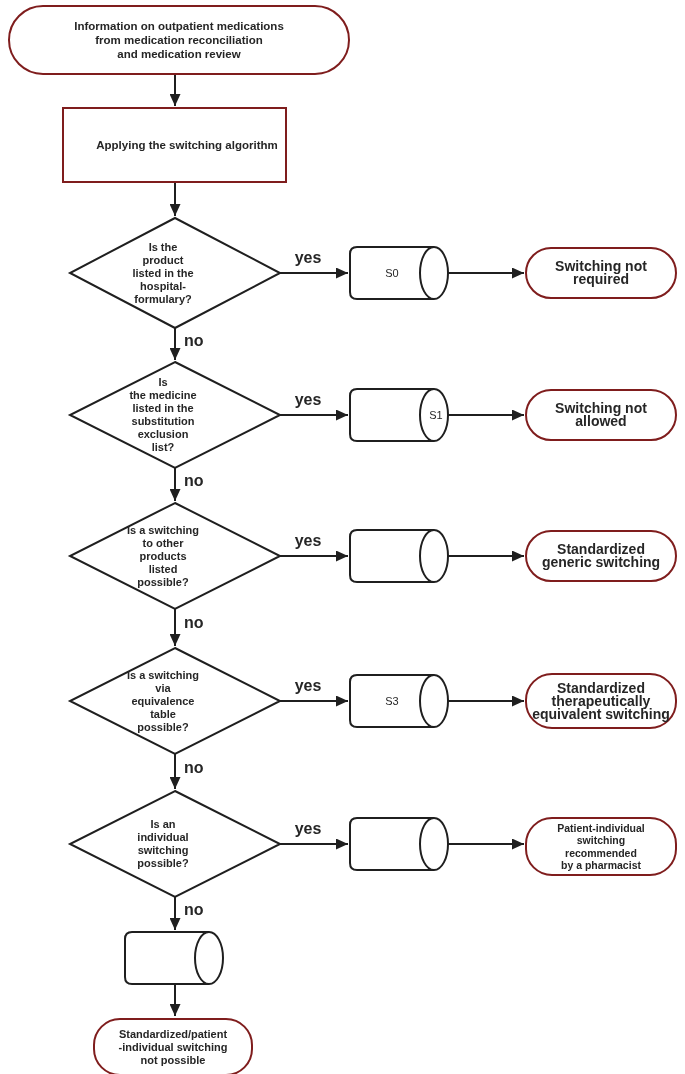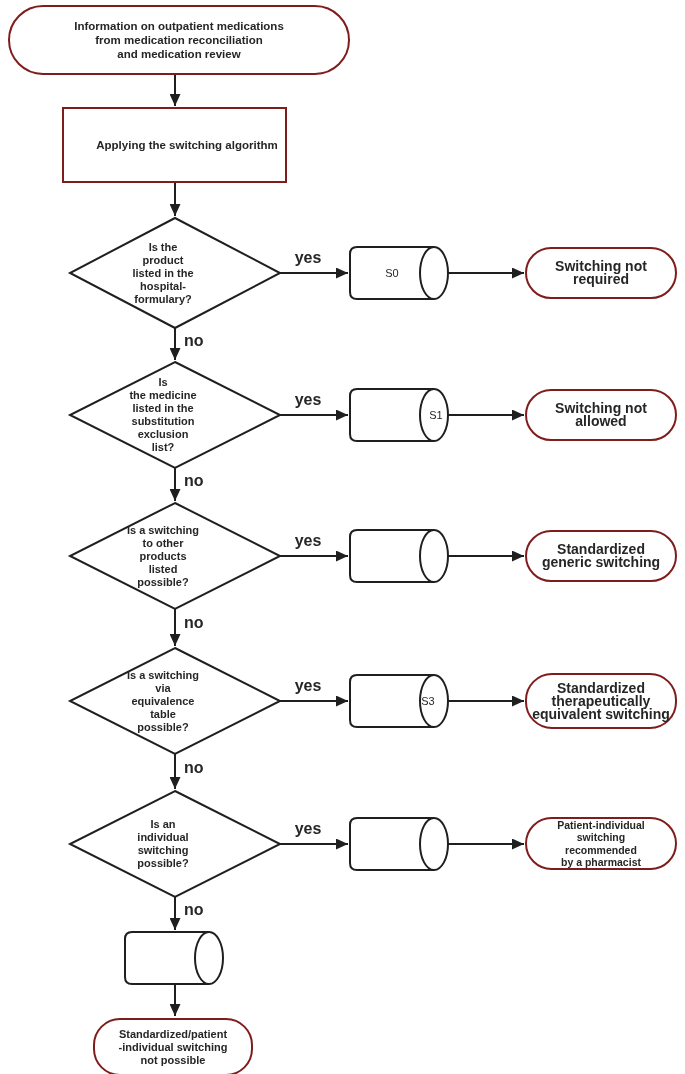--- a/index.html
+++ b/index.html
@@ -14,41 +14,41 @@
     text-align:center;background:#ffffff;border:2px solid #7f1d1d;
     color:#262626;font-weight:bold;white-space:pre-line;
   }
   .start{left:8px;top:5px;width:342px;height:70px;border-radius:35px;font-size:11.5px;line-height:14px;}
   .process{left:62px;top:107px;width:225px;height:76px;font-size:11.5px;padding-left:25px;}
   .outcome{left:525px;width:152px;border-radius:27px;font-size:14px;line-height:13px;}
   .out-0{top:247px;height:52px;}
   .out-1{top:389px;height:52px;}
   .out-2{top:530px;height:52px;}
   .out-3{top:673px;height:56px;}
-  .out-4{top:817px;height:53px;font-size:10.5px;line-height:12.5px;}
+  .out-4{top:817px;height:59px;font-size:10.5px;line-height:12.5px;}
   .final-outcome{left:93px;top:1018px;width:160px;height:58px;border-radius:27px;font-size:11px;line-height:13px;}
   .dtext{
     position:absolute;left:58px;width:210px;height:112px;
     display:flex;align-items:center;justify-content:center;text-align:center;
     color:#262626;font-weight:bold;font-size:11px;line-height:13px;white-space:pre-line;
   }
   .d-0{top:217px;}
   .d-1{top:359px;}
   .d-2{top:500px;}
   .d-3{top:645px;}
   .d-4{top:788px;}
   .step{
     position:absolute;width:84px;height:52px;
     display:flex;align-items:center;justify-content:center;
     color:#262626;font-weight:normal;font-size:11px;
   }
   .s-0{left:350px;top:247px;}
   .s-1{left:350px;top:389px;margin-left:44px;}
   .s-2{left:350px;top:530px;}
-  .s-3{left:350px;top:675px;padding-left:36px;}
+  .s-3{left:350px;top:675px;}
   .s-4{left:350px;top:818px;}
   .s-5{left:125px;top:932px;}
   .lbl{position:absolute;color:#262626;font-weight:bold;font-size:16px;}
   .yes{width:40px;text-align:center;}
   .y-0{left:288px;top:249px;}
   .y-1{left:288px;top:391px;}
   .y-2{left:288px;top:532px;}
   .y-3{left:288px;top:677px;}
   .y-4{left:288px;top:820px;}
   .n-0{left:184px;top:332px;}

